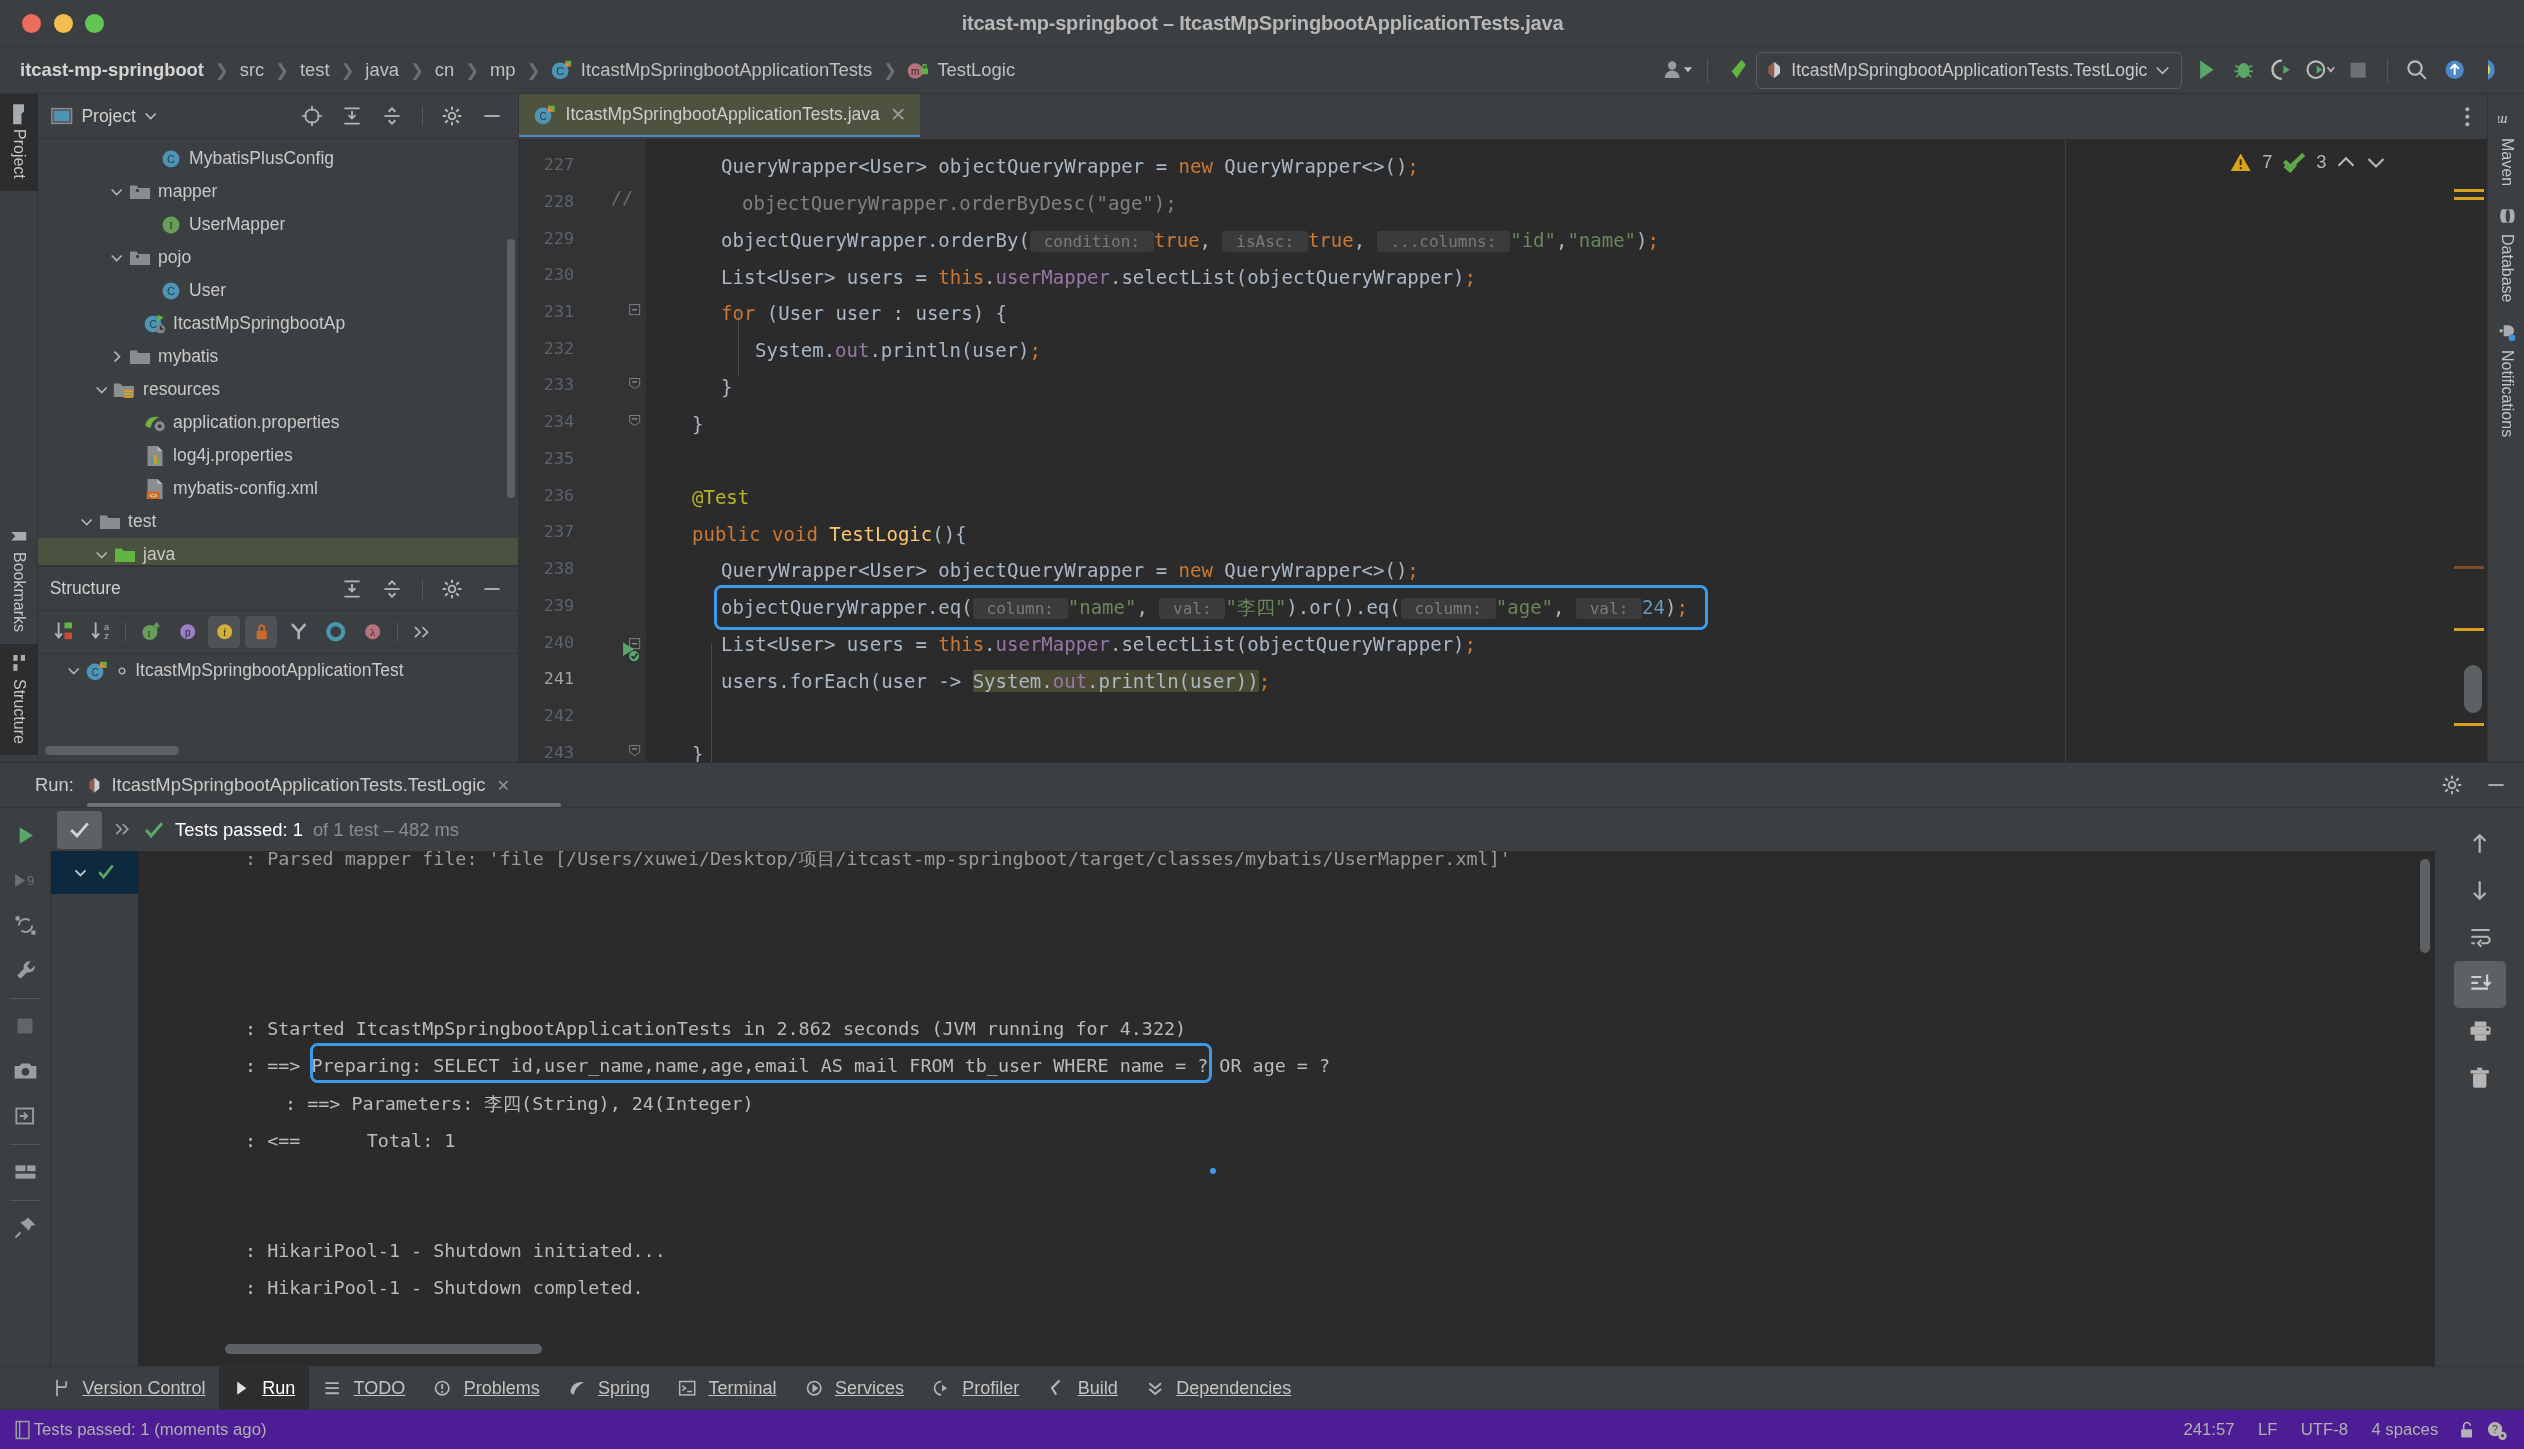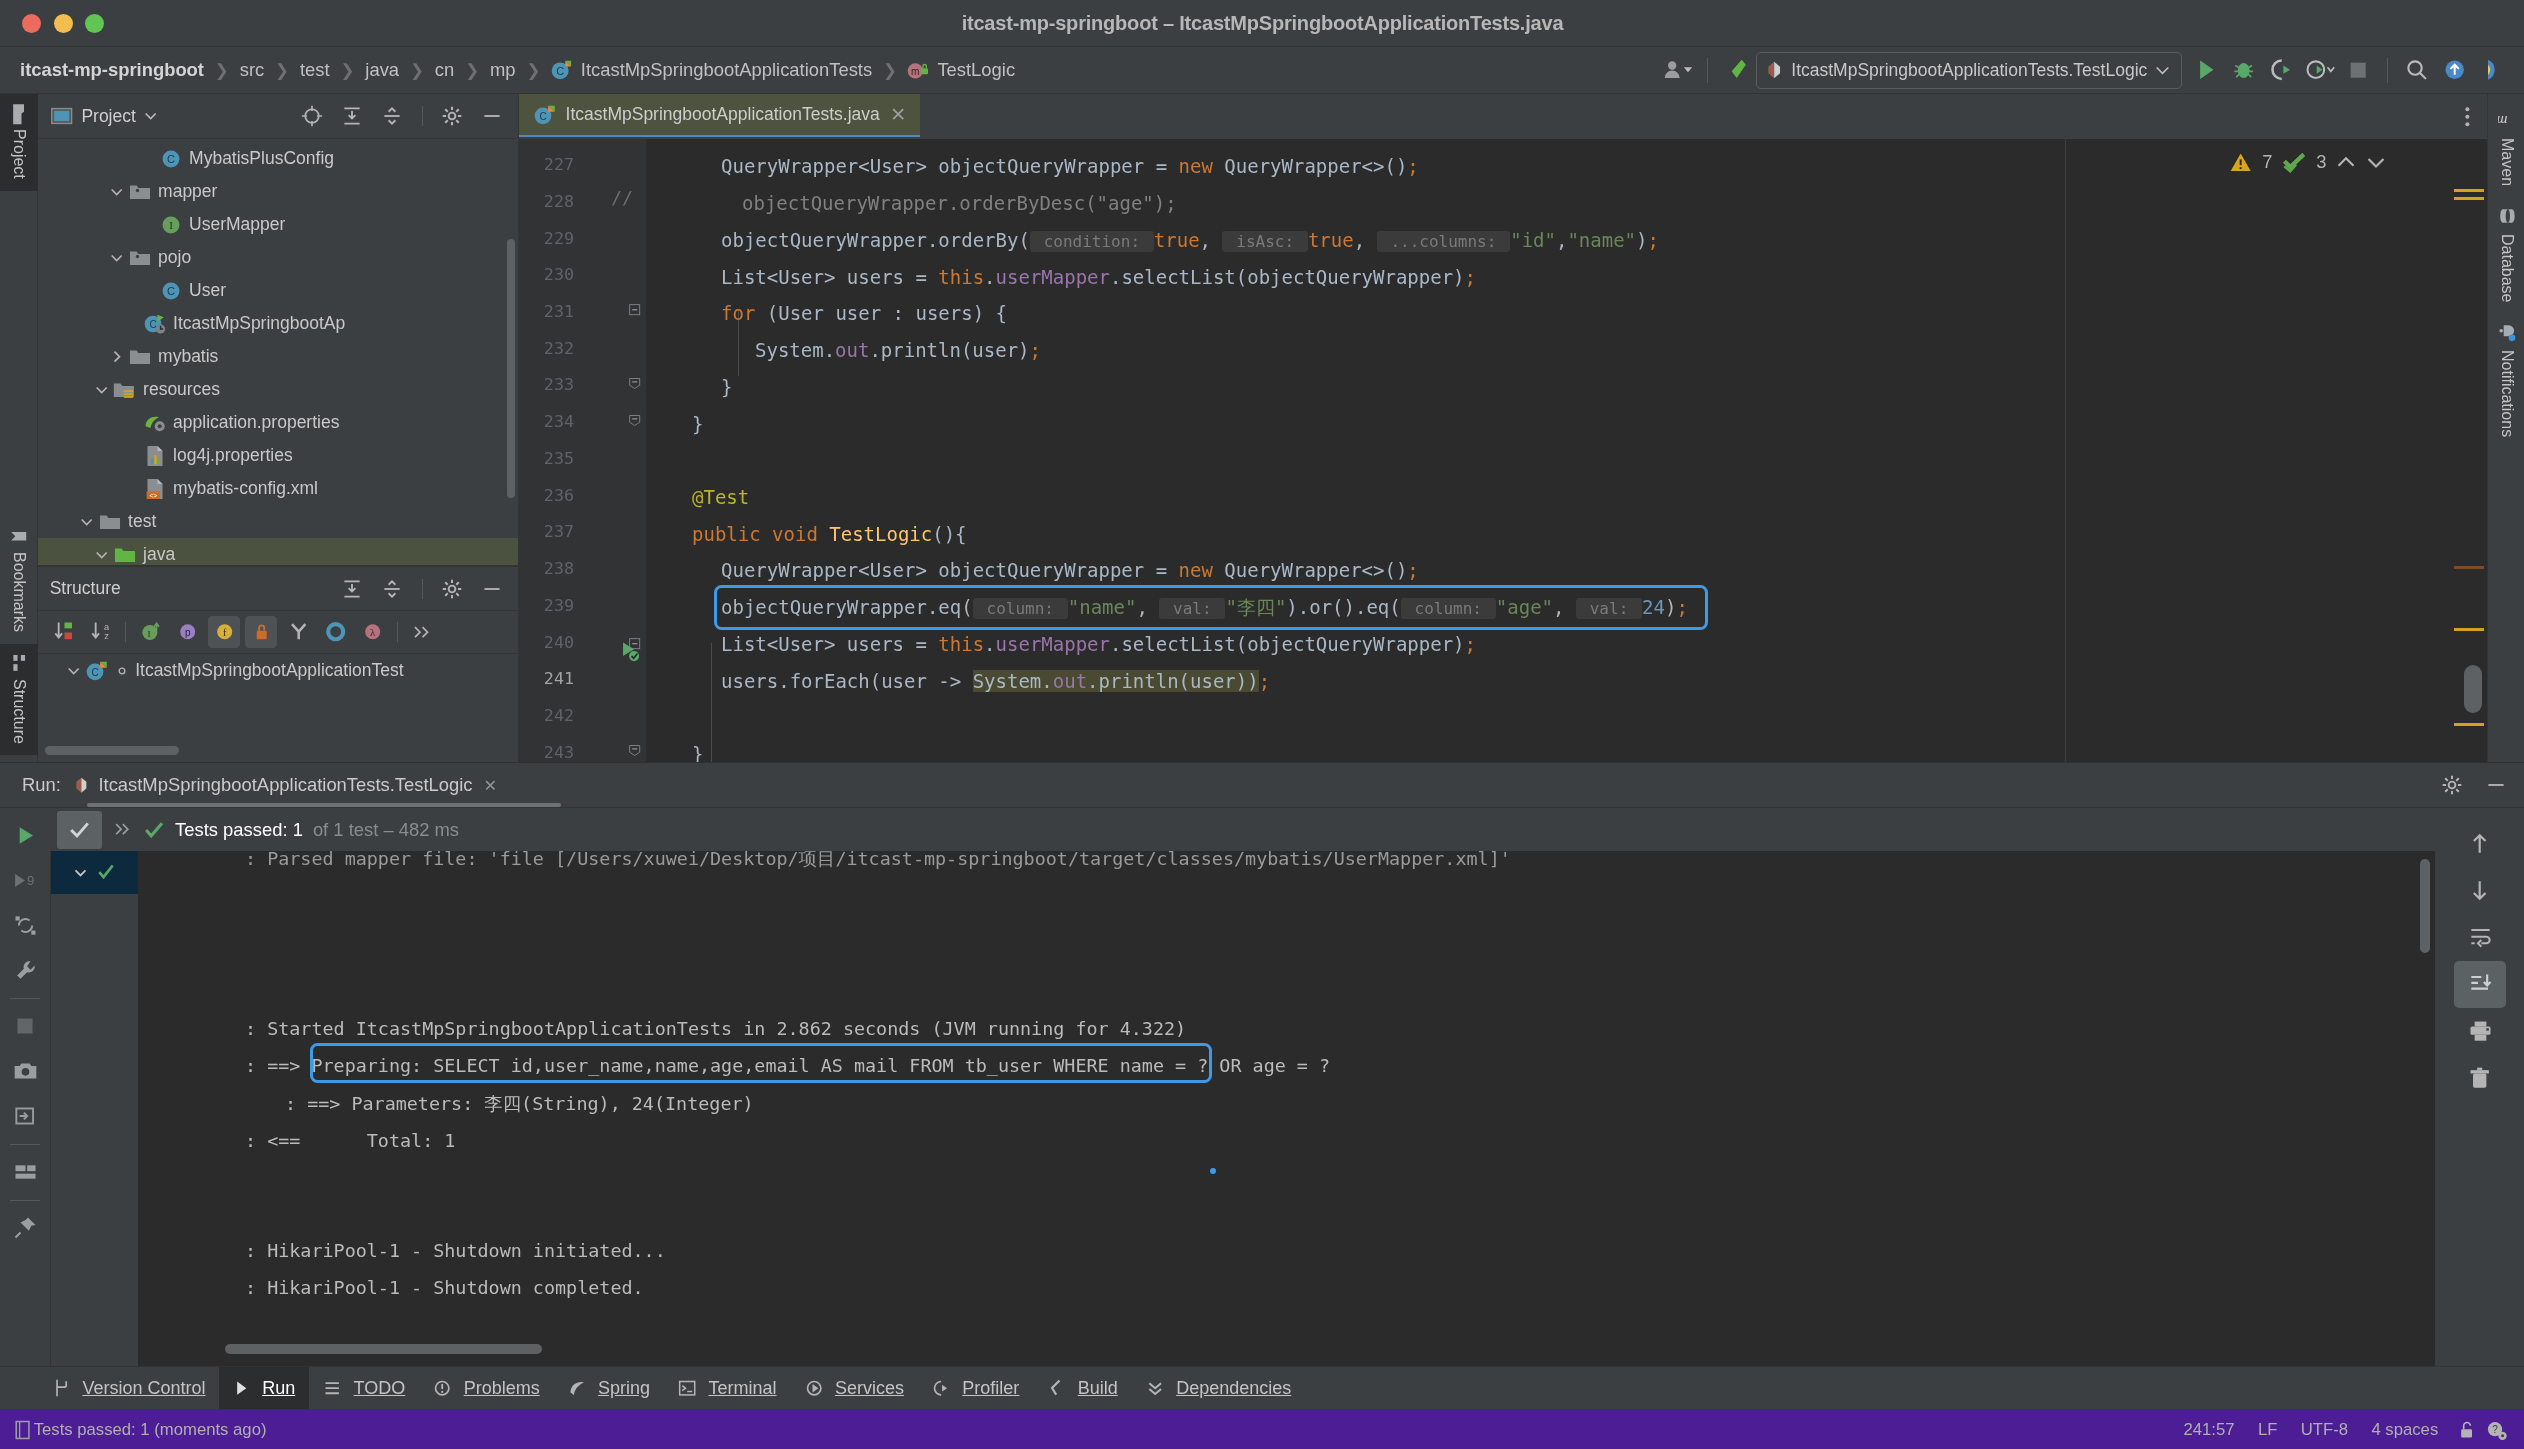--- a/index.html
+++ b/index.html
@@ -158,21 +158,21 @@
 
   
   .runpanel {
     flex:0 0 604px; background:#3c3f41; display:flex; flex-direction:column;
     border-top:0.8px solid #2e3032; min-height:0;
   }
   .run-head {
     height:45px; flex:0 0 45px; display:flex; align-items:center; padding:0 13.4px 0 22px;
     gap:11.7px; border-bottom:0.8px solid #323436; position:relative;
   }
-  .run-label { font-size:18.4px; color:#cacaca; }
+  .run-label { font-size:18.4px; color:#cacaca;margin-left:13px; }
   .run-tab { display:flex; align-items:center; gap:9.2px; font-size:18.4px; color:#cacaca; }
   .run-head .sp { flex:1; }
   .run-underline { position:absolute; left:87px; width:474px; bottom:0; height:4.2px; background:#6f7275; border-radius:2.5px; }
 
   .run-body { flex:1; display:flex; min-height:0; }
   .run-rail {
     width:50px; flex:0 0 50px; display:flex; flex-direction:column; align-items:center;
     gap:0; padding-top:5px; background:#3c3f41;
   }
   .rr-ico { width:45px; height:45px; display:flex; align-items:center; justify-content:center; }

